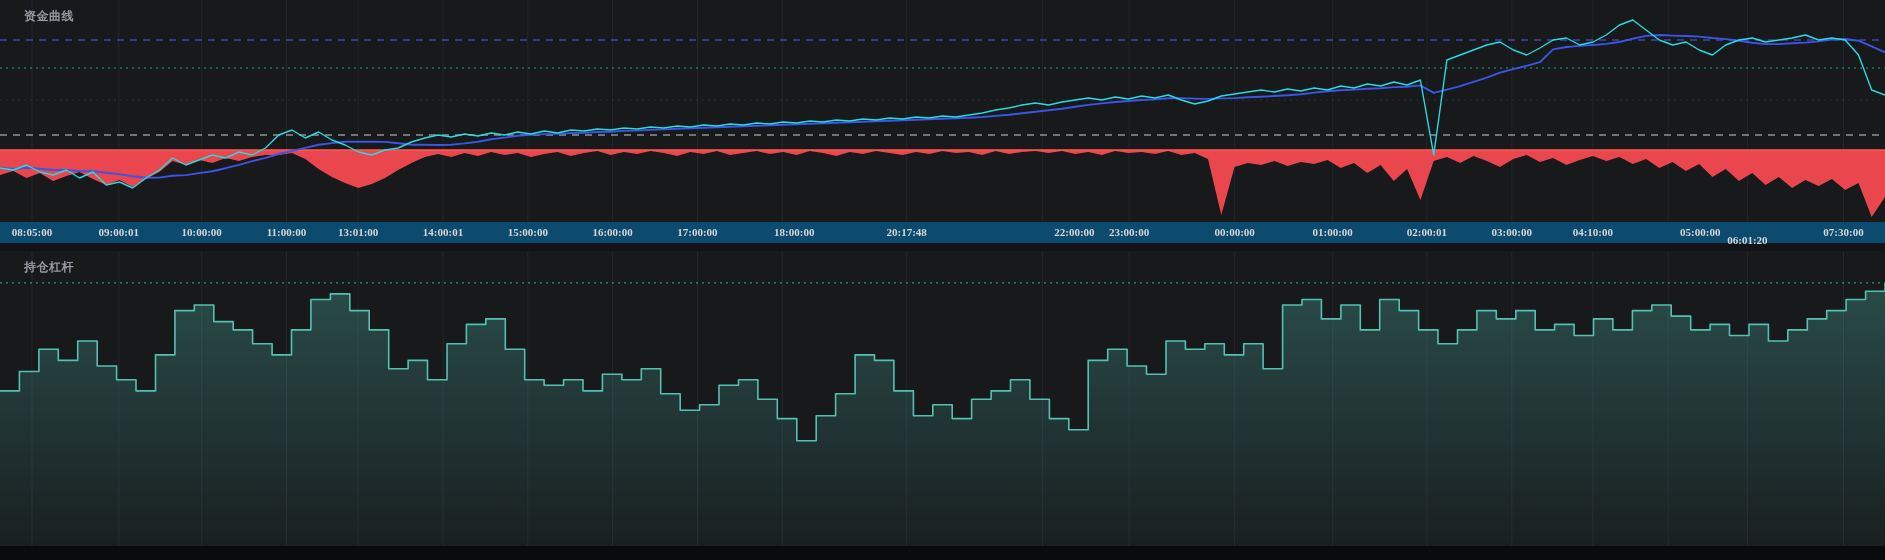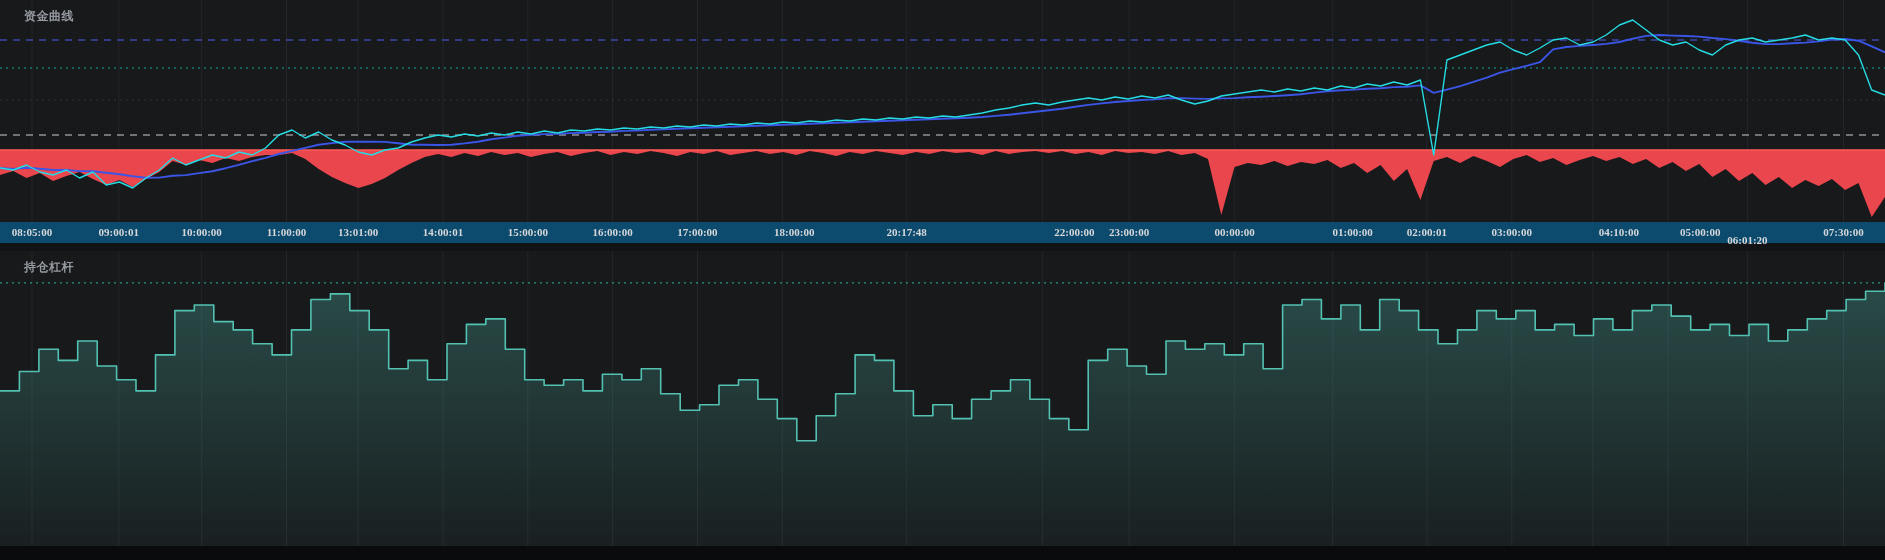--- a/index.html
+++ b/index.html
@@ -72,24 +72,24 @@
       <div class="tick" style="left: 19%;">13:01:00</div>
       <div class="tick" style="left: 23.5%; text-align: center;">14:00:01</div>
       <div class="tick" style="left: 28%;">15:00:00</div>
       <div class="tick" style="left: 32.5%;">16:00:00</div>
       <div class="tick" style="left: 37%;">17:00:00</div>
       <div class="tick" style="left: 41.5%; margin-left: 12px;">18:00:00</div>
       <div class="tick" style="left: 48.1%;">20:17:48</div>
       <div class="tick" style="left: 55.3%; margin-left: 32px;">22:00:00</div>
       <div class="tick" style="left: 59.9%;">23:00:00</div>
       <div class="tick" style="left: 65.5%;">00:00:00</div>
-      <div class="tick" style="left: 70.7%; margin-left: 20px;">01:00:00</div>
+      <div class="tick" style="left: 70.7%;">01:00:00</div>
       <div class="tick" style="left: 75.7%;">02:00:01</div>
       <div class="tick" style="left: 80.2%;">03:00:00</div>
-      <div class="tick" style="left: 84.5%; margin-left: 26px;">04:10:00</div>
+      <div class="tick" style="left: 84.5%;">04:10:00</div>
       <div class="tick" style="left: 88.5%; margin-left: 32px;">05:00:00</div>
       <div class="tick" style="left: 92.7%; margin-top: 8px;">06:01:20</div>
       <div class="tick" style="left: 97.8%;">07:30:00</div>
     </div>
 </div>
 
 <div class="panel" id="panel-leverage">
   <div class="panel-title">持仓杠杆</div>
   <svg class="chart-svg" id="chart2" width="1885" height="295" viewBox="0 0 1885 295">
       <line x1="32.0" x2="32.0" y1="0" y2="295" stroke="#24262b" stroke-width="1"></line>

